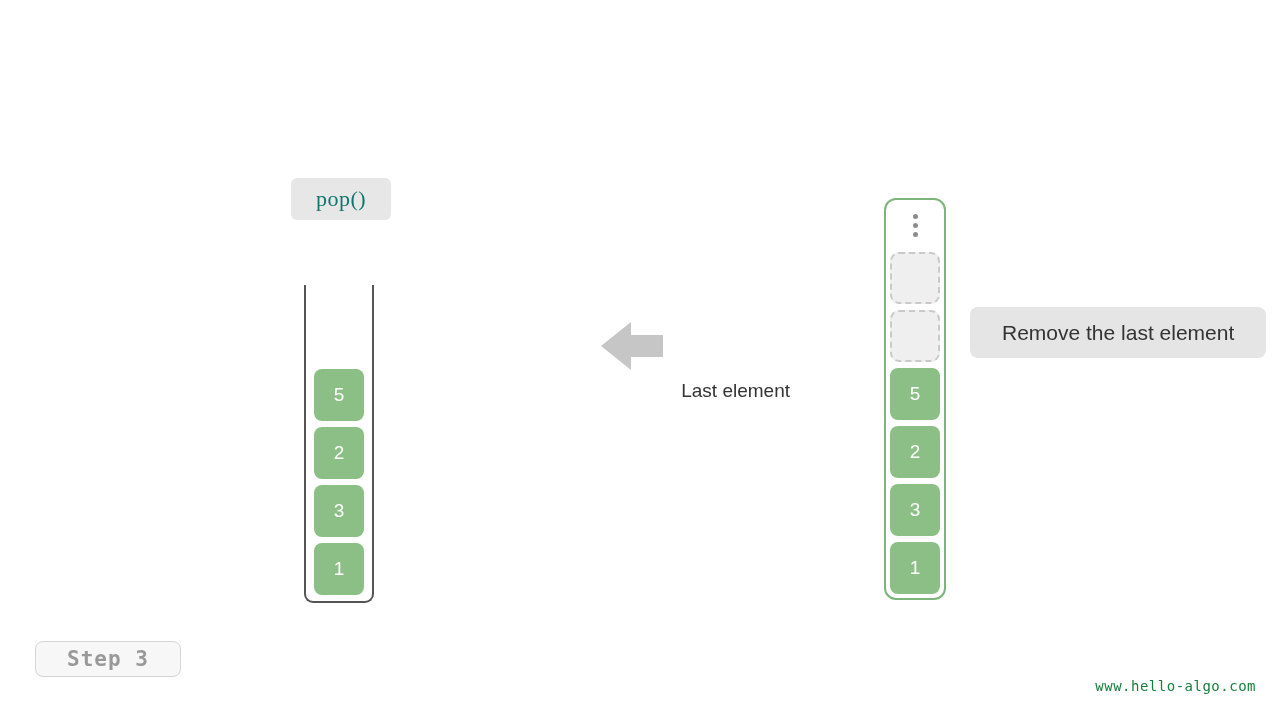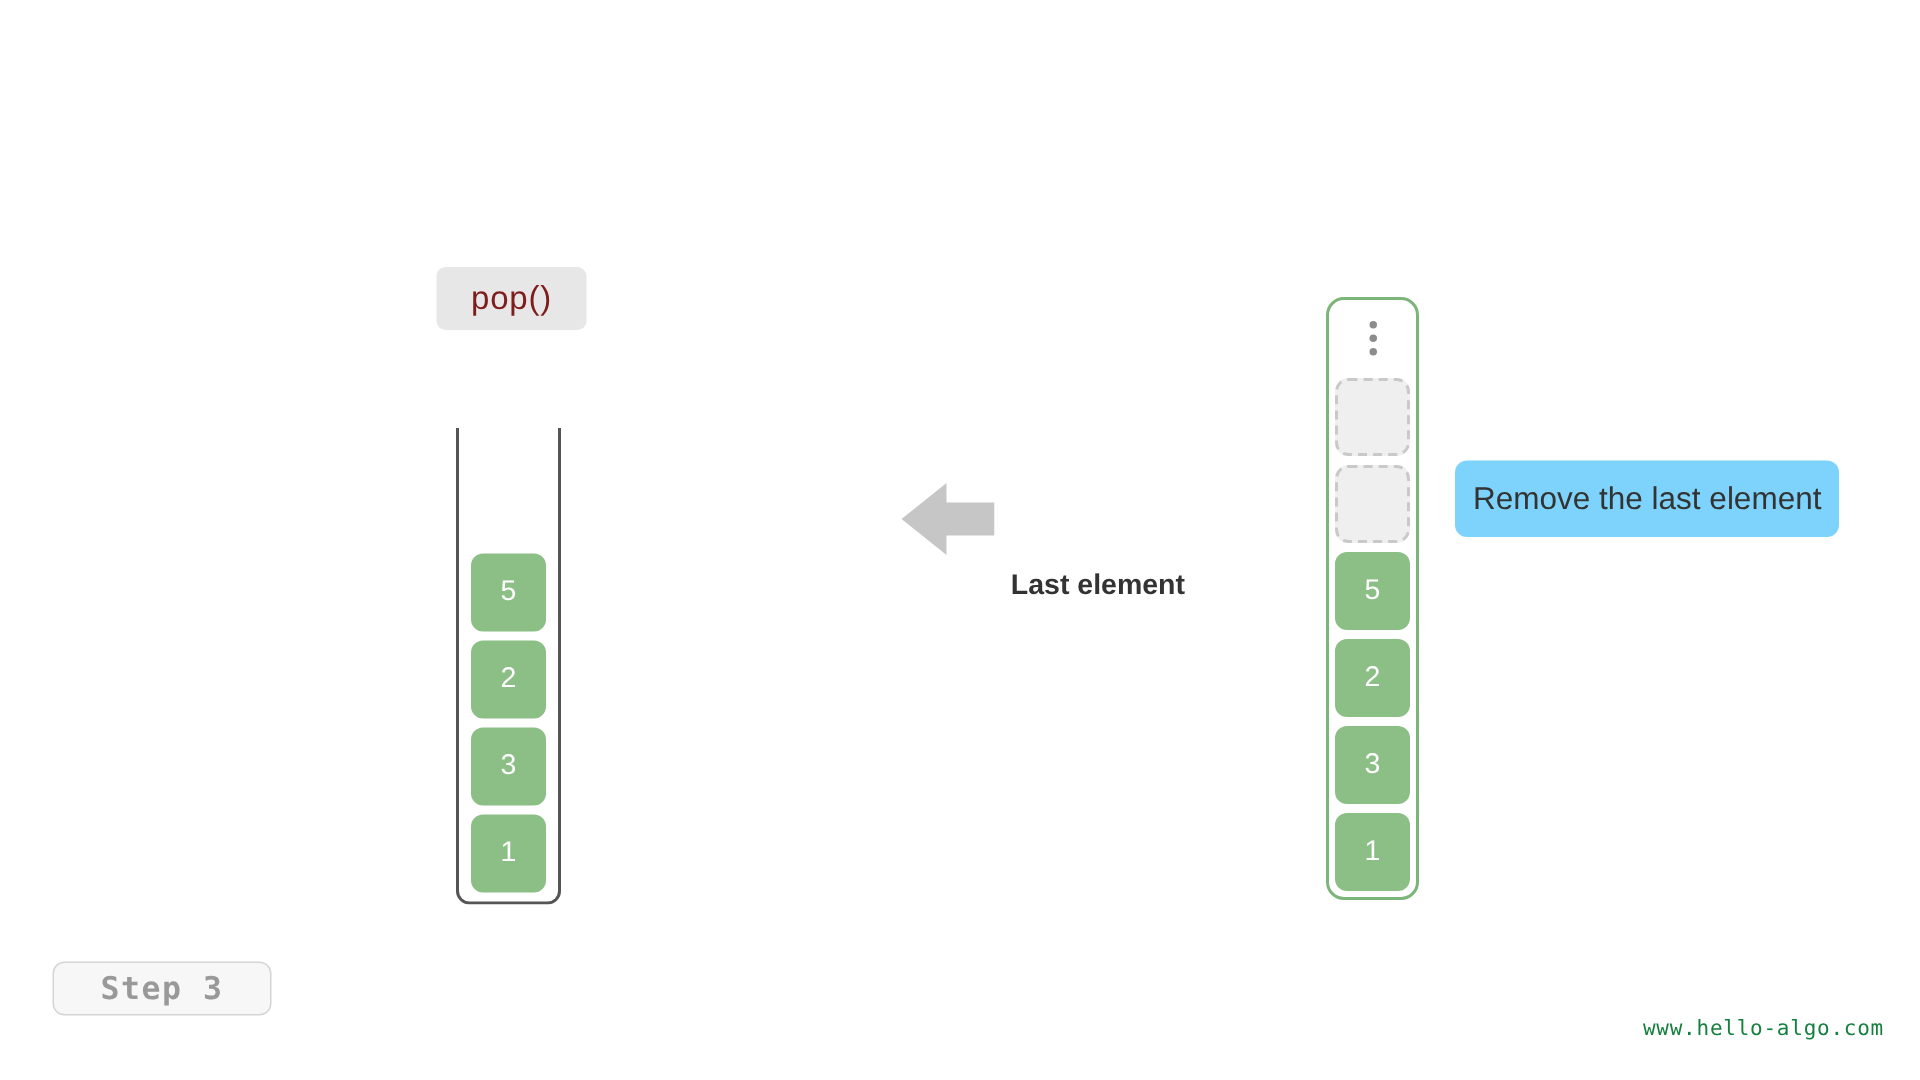--- a/index.html
+++ b/index.html
@@ -26,23 +26,23 @@
     position: absolute;
     left: 291px;
     top: 178px;
     width: 100px;
     height: 42px;
     background: #e7e7e7;
     border-radius: 6px;
     display: flex;
     align-items: center;
     justify-content: center;
-    font-family: Liberation Sans, sans-serif;
+    font-family: Liberation Serif, serif;
     font-size: 22px;
-    color: #7f1d1d;
+    color: #0f766e;
     letter-spacing: 0.5px;
   }
 
   
   .array-frame {
     position: absolute;
     left: 304px;
     top: 285px;
     width: 70px;
     height: 318px;
@@ -143,36 +143,36 @@
     width: 362px;
     text-align: center;
     font-size: 21px;
     color: #999999;
   }
 
   
   .ptr {
     position: absolute;
     font-size: 19px;
-    font-weight: bold;
+    font-weight: normal;
     color: #333333;
     text-align: right;
     white-space: nowrap;
   }
   .ptr-last  { left: 620px; top: 380px; width: 170px; }
   .ptr-first { left: 612px; top: 555px; width: 170px; }
 
   
   .callout {
     position: absolute;
     left: 970px;
     top: 307px;
     height: 51px;
-    padding: 0 12px;
-    background: #7dd3fc;
+    padding: 0 32px;
+    background: #e5e5e5;
     border-radius: 8px;
     display: flex;
     align-items: center;
     justify-content: center;
     font-size: 21px;
     color: #333333;
     white-space: nowrap;
   }
 
   

